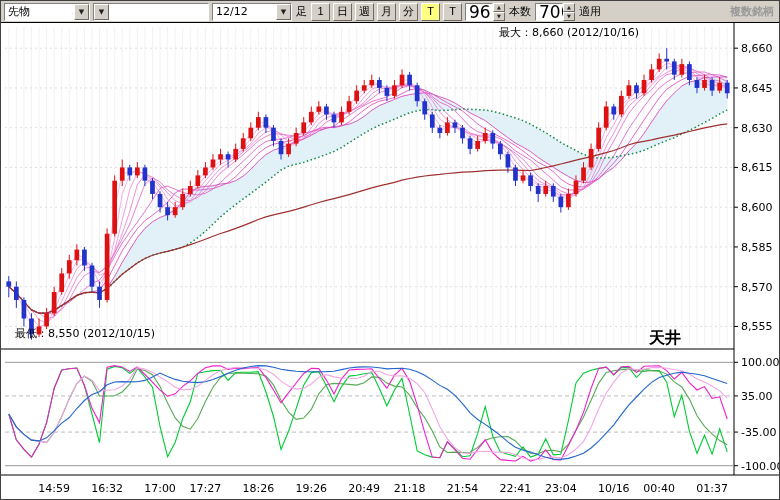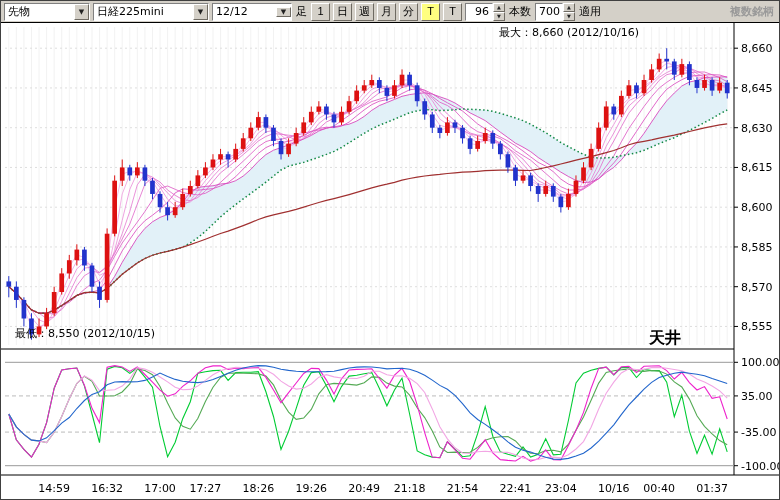--- a/index.html
+++ b/index.html
@@ -5,47 +5,46 @@
   * { margin:0; padding:0; box-sizing:border-box; }
   html,body { width:780px; height:500px; background:#d4d0c8; }
   body { font-family:"DejaVu Sans","Liberation Sans",sans-serif; }
   .app { position:relative; width:780px; height:500px; background:#d4d0c8; border:1px solid #404040; overflow:hidden;padding-left:24px; }
 
   
   .toolbar { position:absolute; top:0; left:0; right:0; height:21px; display:flex; align-items:center; gap:3px; padding:1px 3px; font-size:11px; }
   .combo { display:flex; height:18px; border:1px solid; border-color:#808080 #fff #fff #808080; background:#fff; }
   .combo-text { flex:1; padding:1px 3px; font-size:11px; line-height:14px; white-space:nowrap; overflow:hidden; }
   .combo-btn { width:15px; background:#d4d0c8; border:1px solid; border-color:#fff #6e6a62 #6e6a62 #fff; font-size:7px; color:#222; display:flex; align-items:center; justify-content:center; cursor:default; }
-  .w86 { width:86px; } .w116 { width:116px; } .w80 { width:80px;align-items:center; }
+  .w86 { width:86px; } .w116 { width:116px; } .w80 { width:80px; }
   .btn { height:18px; min-width:19px; background:#d4d0c8; border:1px solid; border-color:#fff #6e6a62 #6e6a62 #fff; font-size:11px; line-height:15px; text-align:center; padding:0 3px; cursor:default; }
   .btn.yellow { background:#ffff80; }
   .tb-label { font-size:11px; padding:0 1px; white-space:nowrap; }
   .spin { display:flex; height:18px; }
-  .spin-val { width:28px; background:#fff; border:1px solid; border-color:#808080 #fff #fff #808080; font-size:11px; text-align:right; padding:1px 3px; line-height:14px; }
+  .spin-val { width:28px; background:#fff; border:1px solid; border-color:#808080 #fff #fff #808080; font-size:17px; text-align:right; padding:1px 3px; line-height:14px; }
   .spin-btns { display:flex; flex-direction:column; width:12px; }
   .spin-up,.spin-down { flex:1; background:#d4d0c8; border:1px solid; border-color:#fff #6e6a62 #6e6a62 #fff; font-size:5px; line-height:7px; text-align:center; color:#222; cursor:default; }
   .multi { margin-left:auto; color:#999; font-size:11px; white-space:nowrap; padding-right:2px;font-weight:bold; }
 
   
   .chart-window { position:absolute; top:21px; left:0; width:778px; height:477px; background:#fff; border-top:1px solid #000; }
   svg { display:block; font-family:"DejaVu Sans","Liberation Sans",sans-serif; }
   svg text { fill:#000; }
 </style>
 </head>
 <body>
 
 <div class="app">
 
   <div class="toolbar">
     <div class="combo w86">
       <span class="combo-text">先物</span>
       <span class="combo-btn">▼</span>
     </div>
     <div class="combo w116">
-      <span class="combo-text">日経225mini</span>
       <span class="combo-btn">▼</span>
     </div>
     <div class="combo w80">
       <span class="combo-text">12/12</span>
       <span class="combo-btn">▼</span>
     </div>
 
     <span class="tb-label">足</span>
 
     <button class="btn">1</button>

